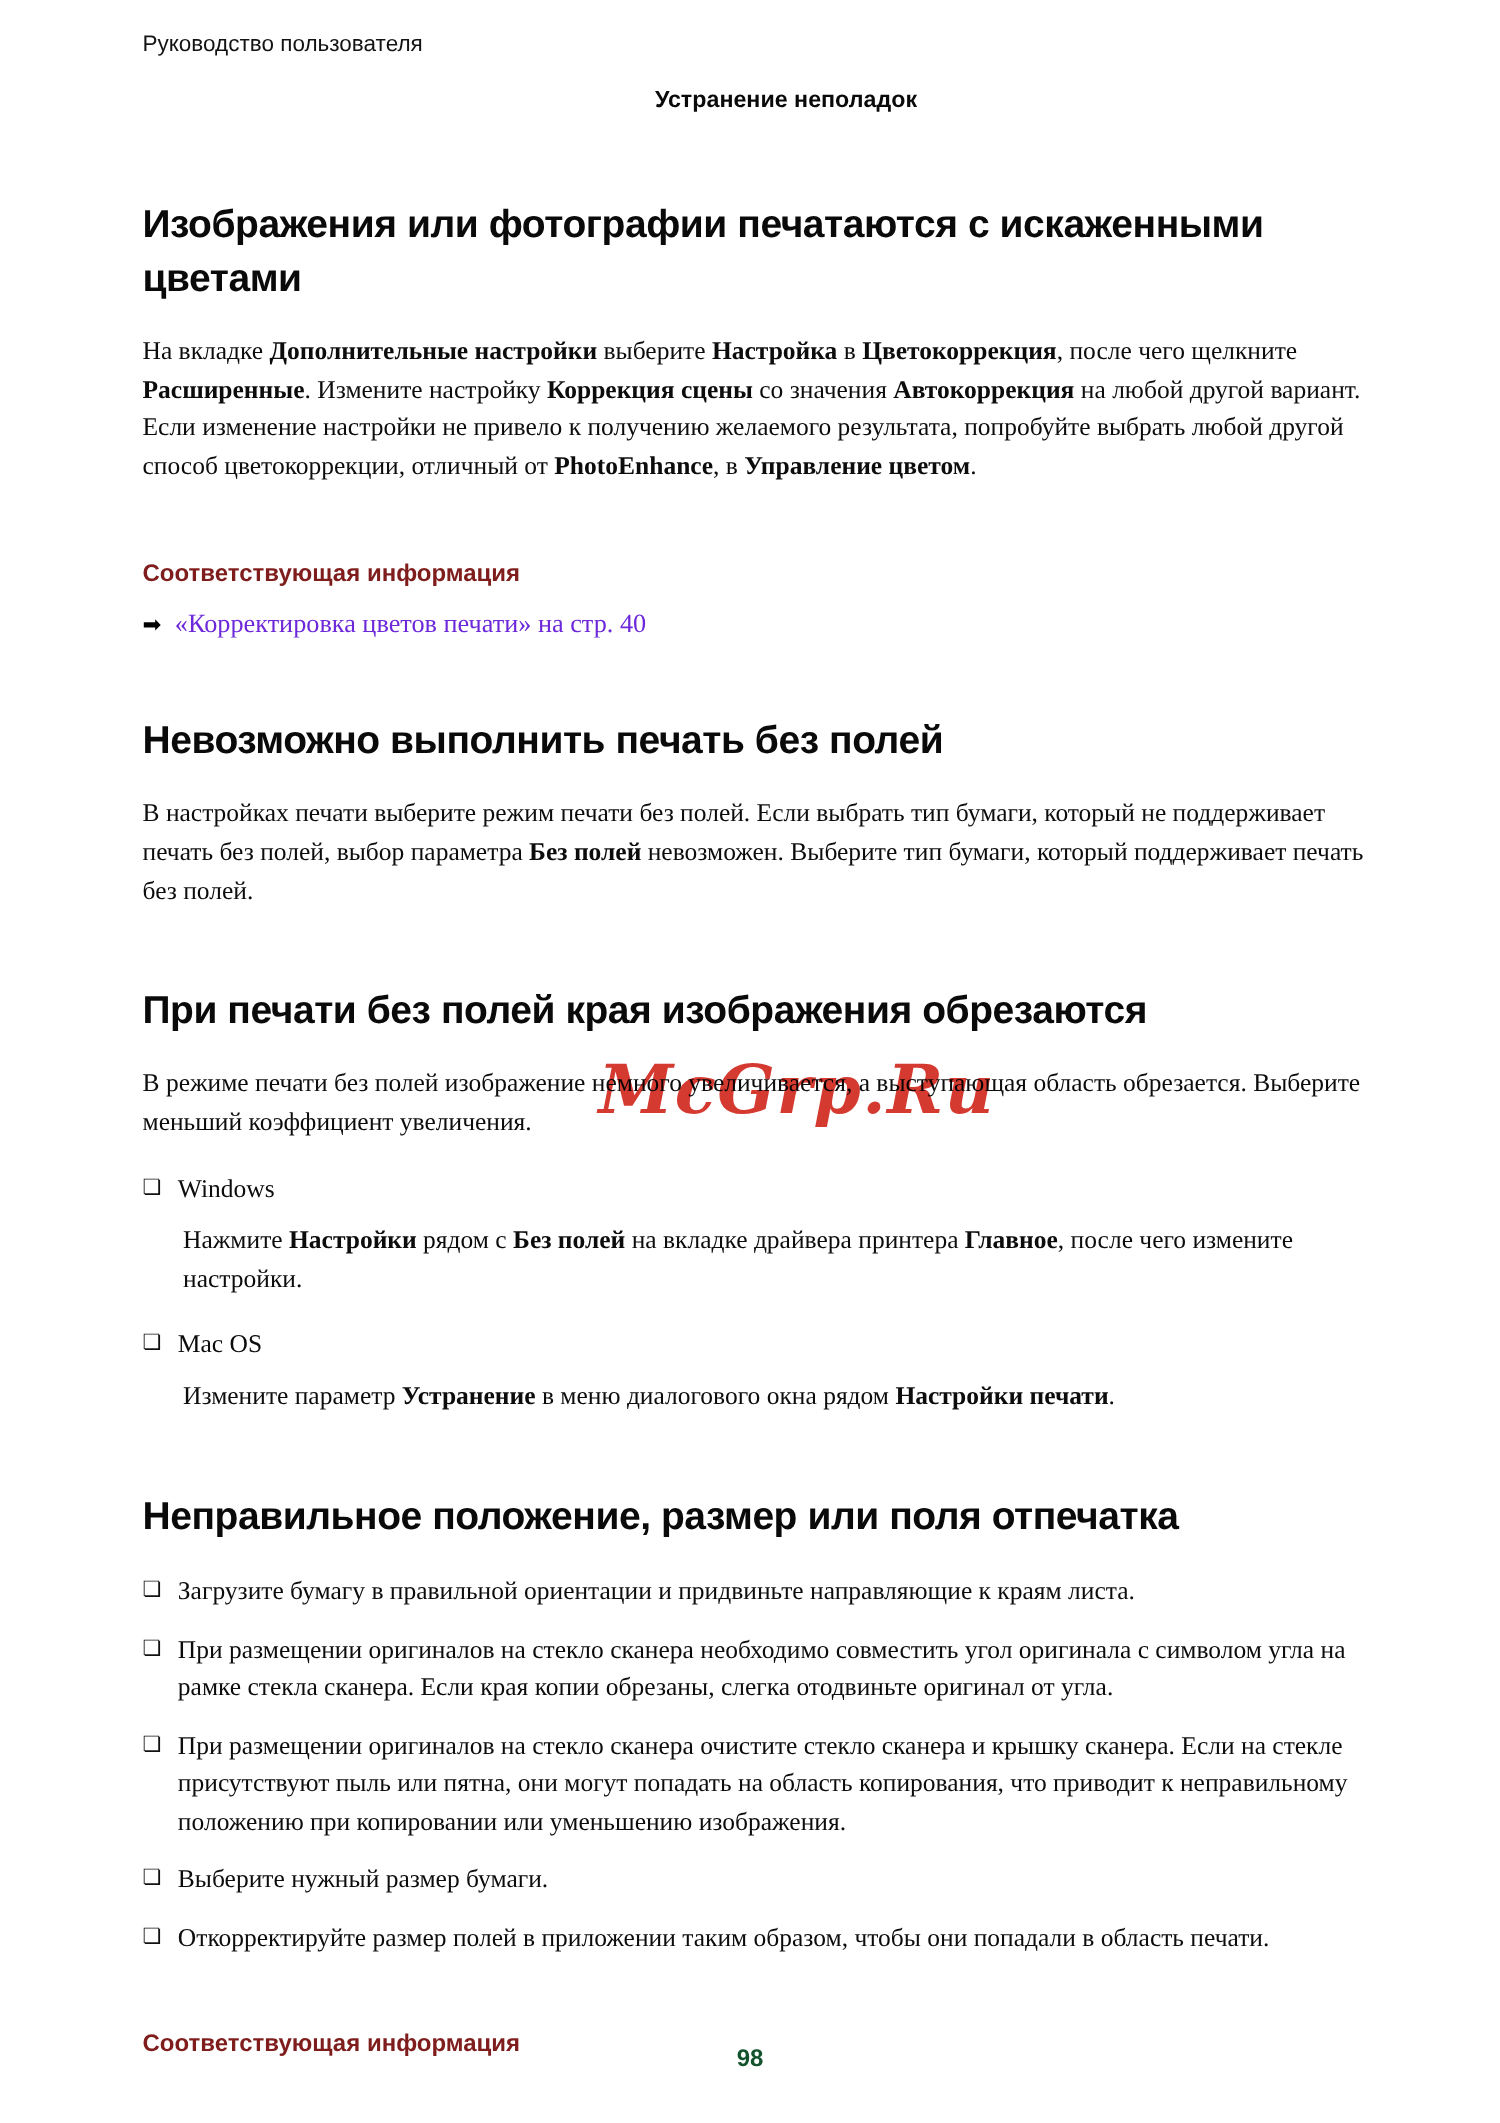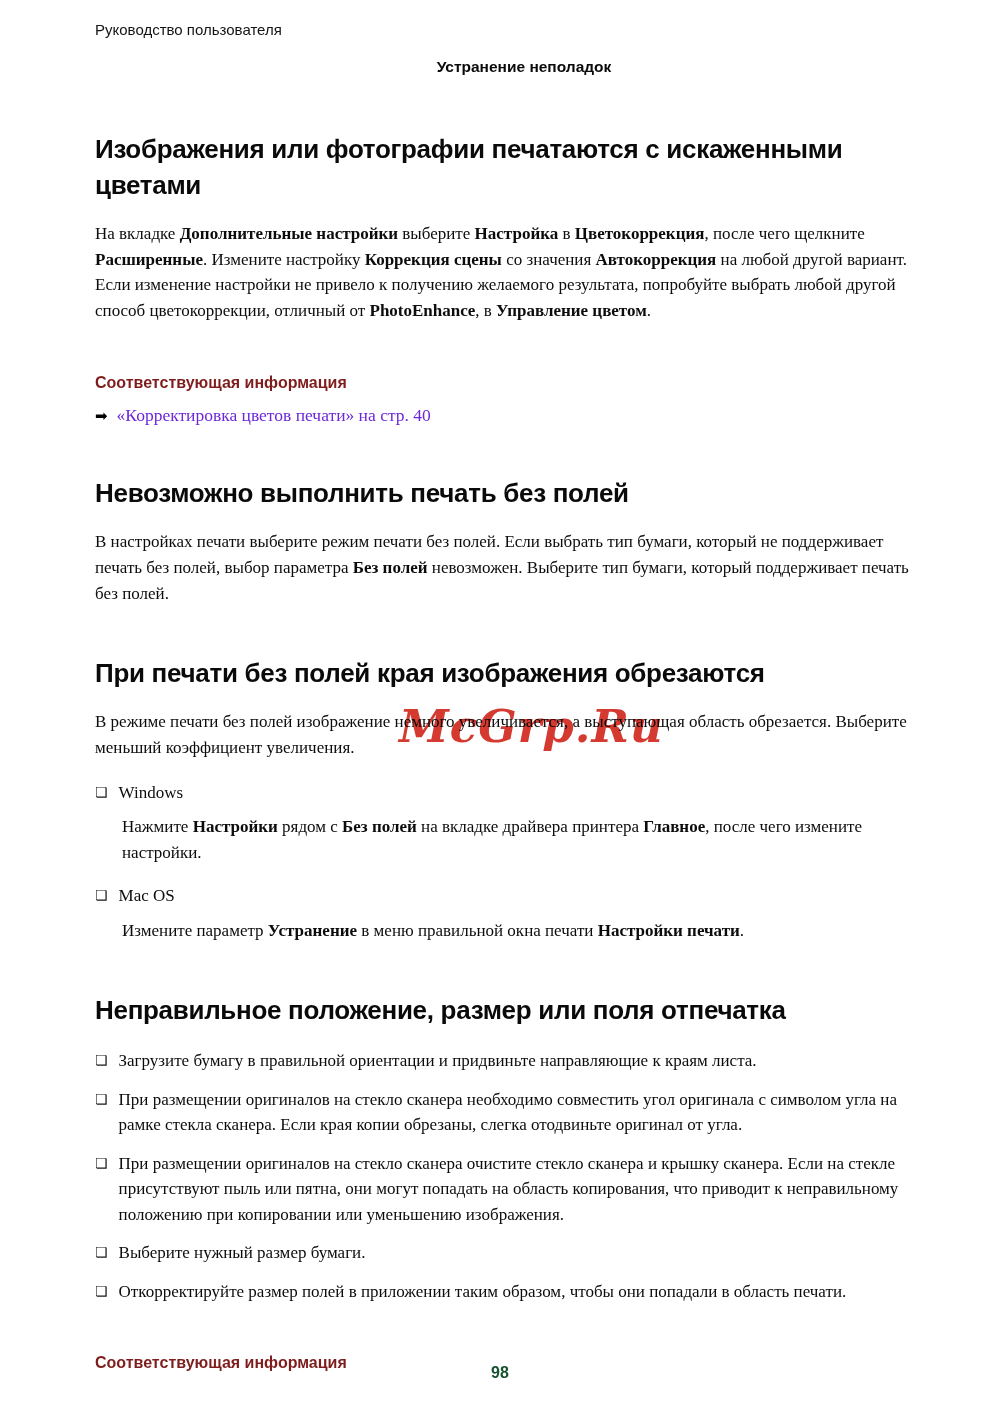--- a/index.html
+++ b/index.html
@@ -109,21 +109,21 @@
         <div class="bullet-list">
           <div class="bullet-item">
             <span class="bullet-marker">❏</span>
             <span class="bullet-text"><span>Windows</span></span>
           </div>
           <p class="body-p sub-p"><span>Нажмите </span><span class="b">Настройки</span><span> рядом с </span><span class="b">Без полей</span><span> на вкладке драйвера принтера </span><span class="b">Главное</span><span>, после чего измените настройки.</span></p>
           <div class="bullet-item">
             <span class="bullet-marker">❏</span>
             <span class="bullet-text"><span>Mac OS</span></span>
           </div>
-          <p class="body-p sub-p"><span>Измените параметр </span><span class="b">Устранение</span><span> в меню правильной окна печати </span><span class="b">Настройки печати</span><span>.</span></p>
+          <p class="body-p sub-p"><span>Измените параметр </span><span class="b">Устранение</span><span> в меню диалогового окна рядом </span><span class="b">Настройки печати</span><span>.</span></p>
         </div>
       </section>
       <section>
         <h2 class="sec-heading">Неправильное положение, размер или поля отпечатка</h2>
         <div class="bullet-list">
           <div class="bullet-item">
             <span class="bullet-marker">❏</span>
             <span class="bullet-text"><span>Загрузите бумагу в правильной ориентации и придвиньте направляющие к краям листа.</span></span>
           </div>
           <div class="bullet-item">

